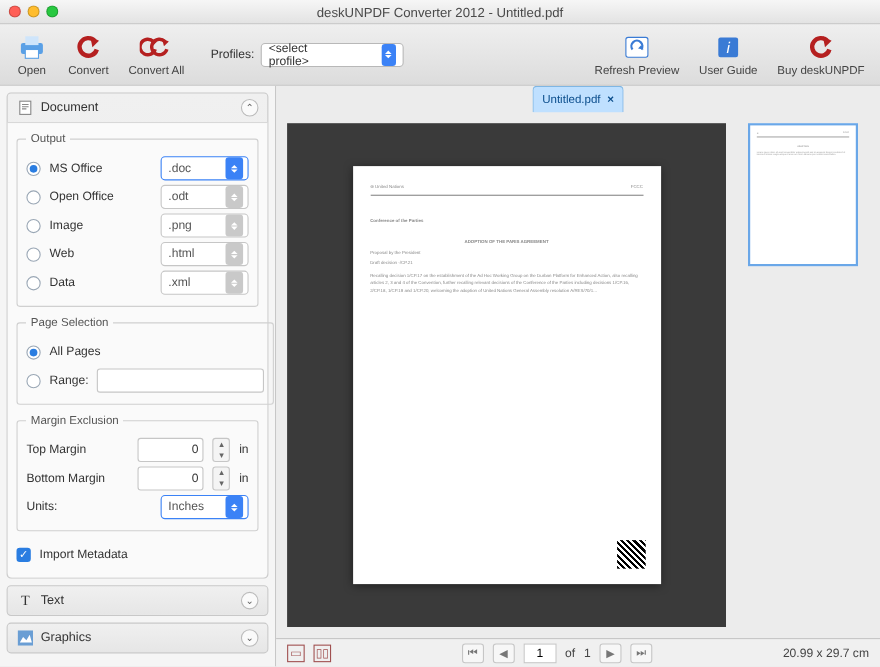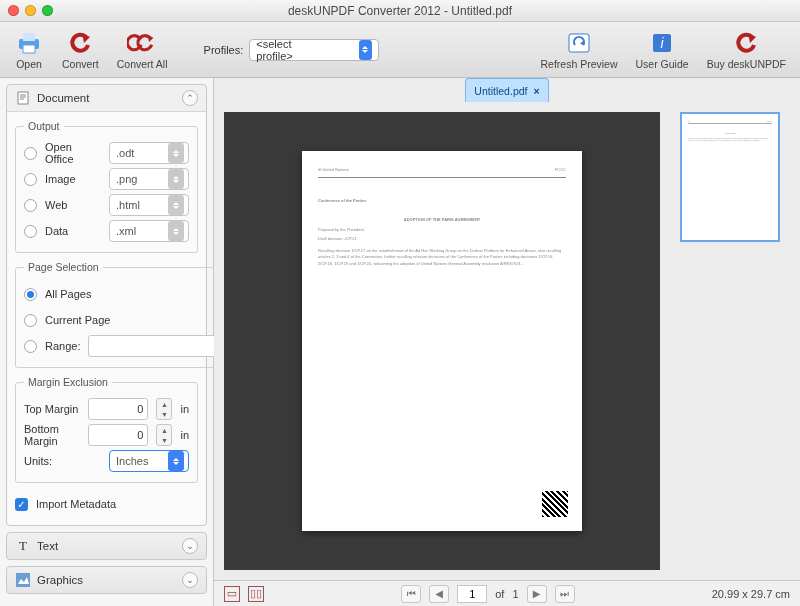--- a/index.html
+++ b/index.html
@@ -6,29 +6,29 @@
 body { background: #ececec; width: 800px; height: 606px; overflow: hidden; font-size: 11px; color: #333; }
 .titlebar { height: 22px; background: linear-gradient(#f6f6f6,#e3e3e3); border-bottom: 1px solid #c9c9c9; display: flex; align-items: center; padding: 0 8px; position: relative; }
 .traffic { display: flex; gap: 6px; }
 .dot { width: 11px; height: 11px; border-radius: 50%; border: 0.5px solid rgba(0,0,0,0.2); }
 .dot.r { background: #ff5f57; } .dot.y { background: #ffbd2e; } .dot.g { background: #28c840; }
 .title { position: absolute; left: 0; right: 0; text-align: center; font-size: 12px; color: #4a4a4a; }
 .toolbar { height: 56px; background: linear-gradient(#efefef,#dcdcdc); border-bottom: 1px solid #bfbfbf; display: flex; align-items: center; padding: 0 14px; gap: 18px; }
 .tbtn { display: flex; flex-direction: column; align-items: center; gap: 2px; cursor: pointer; }
 .tbtn .ico { width: 30px; height: 26px; display: flex; align-items: center; justify-content: center; }
 .tbtn .lbl { font-size: 10.5px; color: #444; }
-.profiles { display: flex; align-items: center; gap: 6px; margin-left: 18px; }
+.profiles { display: flex; align-items: center; gap: 6px; margin-left: 6px; }
 .profiles .sel { width: 130px; height: 22px; background: #fff; border: 1px solid #b8b8b8; border-radius: 4px; font-size: 11px; padding: 0 6px; display: flex; align-items: center; justify-content: space-between; gap: 38px; }
 .selcap { width: 16px; height: 20px; background: #3b82f6; border-radius: 3px; display: flex; flex-direction: column; align-items: center; justify-content: center; gap: 1px; }
 .selcap::before,.selcap::after { content:""; width:0; height:0; border-left:3px solid transparent; border-right:3px solid transparent;}
 .selcap::before { border-bottom:3px solid #fff; }
 .selcap::after { border-top:3px solid #fff; }
 .spacer { flex: 1; }
 .content { display: flex; height: calc(606px - 22px - 56px); }
-.sidebar { width: 214px; background: #f5f5f5; border-right: 1px solid #c7c7c7; padding: 6px; display: flex; flex-direction: column; gap: 6px; }
+.sidebar { width: 251px; background: #f5f5f5; border-right: 1px solid #c7c7c7; padding: 6px; display: flex; flex-direction: column; gap: 6px; }
 .panel { background: linear-gradient(#f0f0f0,#e6e6e6); border: 1px solid #c8c8c8; border-radius: 4px; }
 .phead { display: flex; align-items: center; height: 26px; padding: 0 8px; font-size: 11.5px; color: #333; }
 .phead .picon { width: 16px; height: 16px; margin-right: 6px; display:flex; align-items:center; justify-content:center;}
 .phead .chev { margin-left: auto; width: 16px; height: 16px; border: 1px solid #bbb; border-radius: 50%; background: #fafafa; display: flex; align-items: center; justify-content: center; font-size: 9px; color: #666; }
 .pbody { background: #fafafa; border-top: 1px solid #d5d5d5; padding: 8px; font-size: 11px; border-radius: 0 0 4px 4px; }
 fieldset { border: 1px solid #d0d0d0; border-radius: 3px; padding: 8px; margin-bottom: 8px; }
 legend { padding: 0 4px; color: #555; font-size: 10.5px; }
 .row { display: flex; align-items: center; height: 26px; gap: 8px; }
 .radio { width: 13px; height: 13px; border-radius: 50%; border: 1px solid #9aa7b5; background: #fff; display: inline-flex; align-items: center; justify-content: center; }
 .radio.sel::after { content:""; width:7px; height:7px; border-radius:50%; background:#2a7de1; }
@@ -153,20 +153,28 @@
             </svg>
         </span>
         <span>Document</span>
         <span class="chev">⌃</span>
       </div>
       <div class="pbody">
 
         <fieldset>
           <legend>Output</legend>
           <div class="row">
+            <span class="radio sel"></span>
+            <span class="rlabel">MS Office</span>
+            <span class="fmt active">
+                <span>.doc</span>
+                <span class="selcap cap"></span>
+              </span>
+          </div>
+          <div class="row">
             <span class="radio"></span>
             <span class="rlabel">Open Office</span>
             <span class="fmt dis">
                 <span>.odt</span>
                 <span class="selcap cap"></span>
               </span>
           </div>
           <div class="row">
             <span class="radio"></span>
             <span class="rlabel">Image</span>
@@ -191,24 +199,20 @@
                 <span class="selcap cap"></span>
               </span>
           </div>
         </fieldset>
 
         <fieldset>
           <legend>Page Selection</legend>
           <div class="row">
             <span class="radio sel"></span>
             <span>All Pages</span>
-          </div>
-          <div class="row">
-            <span class="radio"></span>
-            <span>Current Page</span>
           </div>
           <div class="row">
             <span class="radio"></span>
             <span>Range:</span>
             <input class="txtin" style="flex: 1 1 0%;">
           </div>
         </fieldset>
 
         <fieldset>
           <legend>Margin Exclusion</legend>

